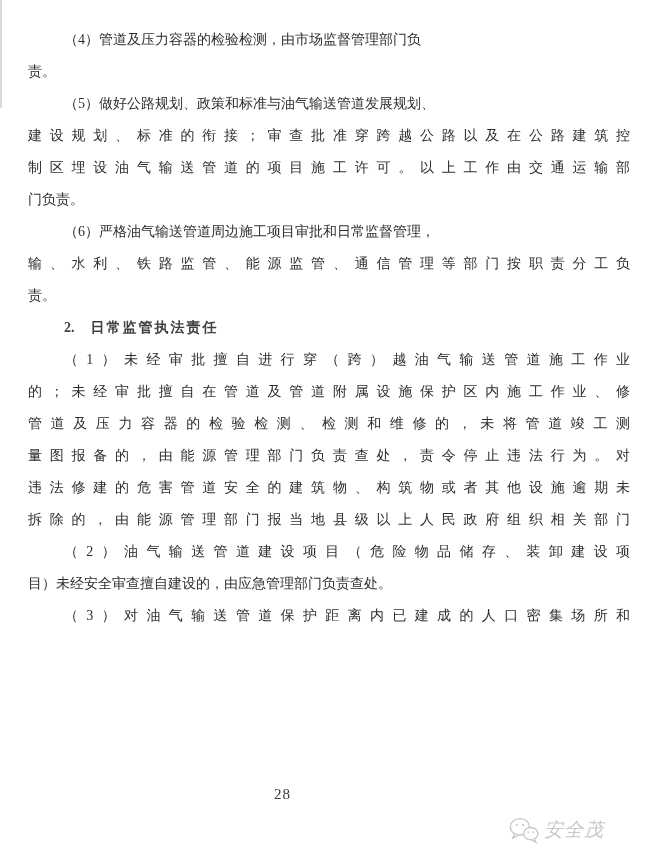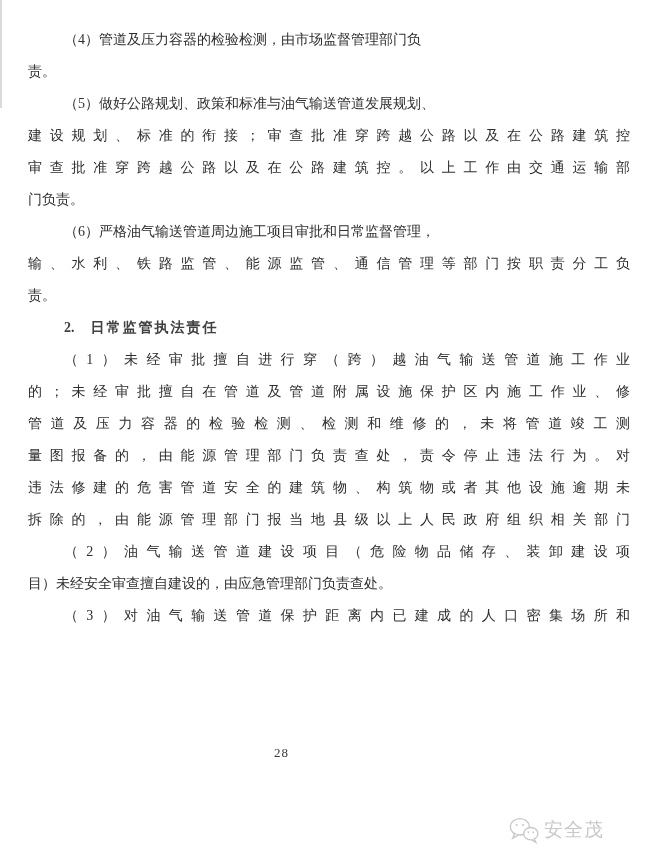--- a/index.html
+++ b/index.html
@@ -38,34 +38,35 @@
   .line.indent { padding-left: 36px; }
   .line.heading {
     font-weight: 700;
     color: #404040;
   }
   .heading-number { margin-right: 16px; font-weight: 700; }
   .heading-title { letter-spacing: 2px; font-weight: 700; }
   .page-number {
     position: absolute;
     left: 274px;
-    top: 745px;
-    font-size: 13px;
+    top: 786px;
+    font-size: 15px;
     letter-spacing: 1px;
     color: #3a3a3a;
   }
   .watermark {
     position: absolute;
     left: 508px;
     top: 814px;
     height: 32px;
     display: flex;
     align-items: center;
     gap: 5px;
     color: #c8c8c8;
+    font-style: italic;
   }
   .watermark-label {
     font-family: "Liberation Sans", "DejaVu Sans", sans-serif;
     font-size: 19px;
     letter-spacing: 1px;
     color: #c8c8c8;
   }
   .wechat-icon { display: block; }
 </style>
 </head>
@@ -73,21 +74,21 @@
 
 <div class="page">
 
   <div class="edge-artifact"></div>
 
   <div class="doc-body">
     <div class="line indent">（4）管道及压力容器的检验检测，由市场监督管理部门负</div>
     <div class="line">责。</div>
     <div class="line indent">（5）做好公路规划、政策和标准与油气输送管道发展规划、</div>
     <div class="line spread">建设规划、标准的衔接；审查批准穿跨越公路以及在公路建筑控</div>
-    <div class="line spread">审查批准穿跨越公路以及在公路建筑控。以上工作由交通运输部</div>
+    <div class="line spread">制区埋设油气输送管道的项目施工许可。以上工作由交通运输部</div>
     <div class="line">门负责。</div>
     <div class="line indent">（6）严格油气输送管道周边施工项目审批和日常监督管理，</div>
     <div class="line spread">输、水利、铁路监管、能源监管、通信管理等部门按职责分工负</div>
     <div class="line">责。</div>
 
     <div class="line heading indent">
       <span class="heading-number">2.</span><span class="heading-title">日常监管执法责任</span>
     </div>
 
     <div class="line indent spread">（1）未经审批擅自进行穿（跨）越油气输送管道施工作业</div>

